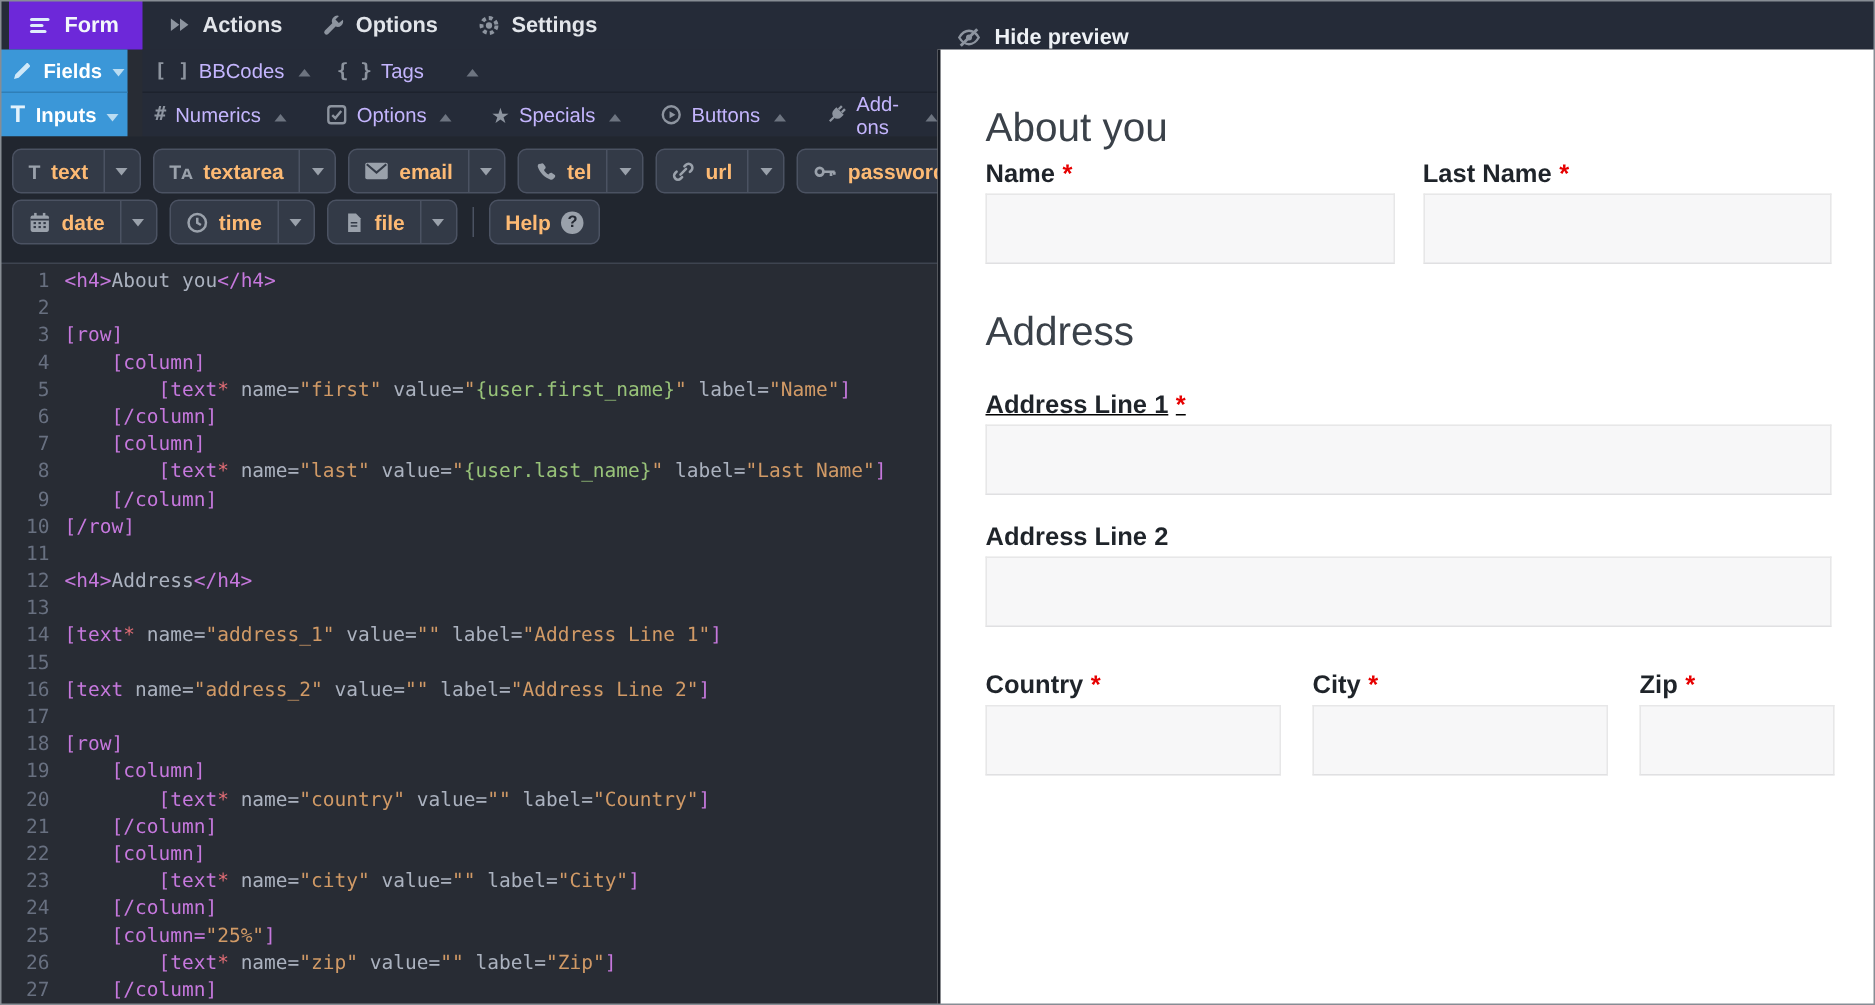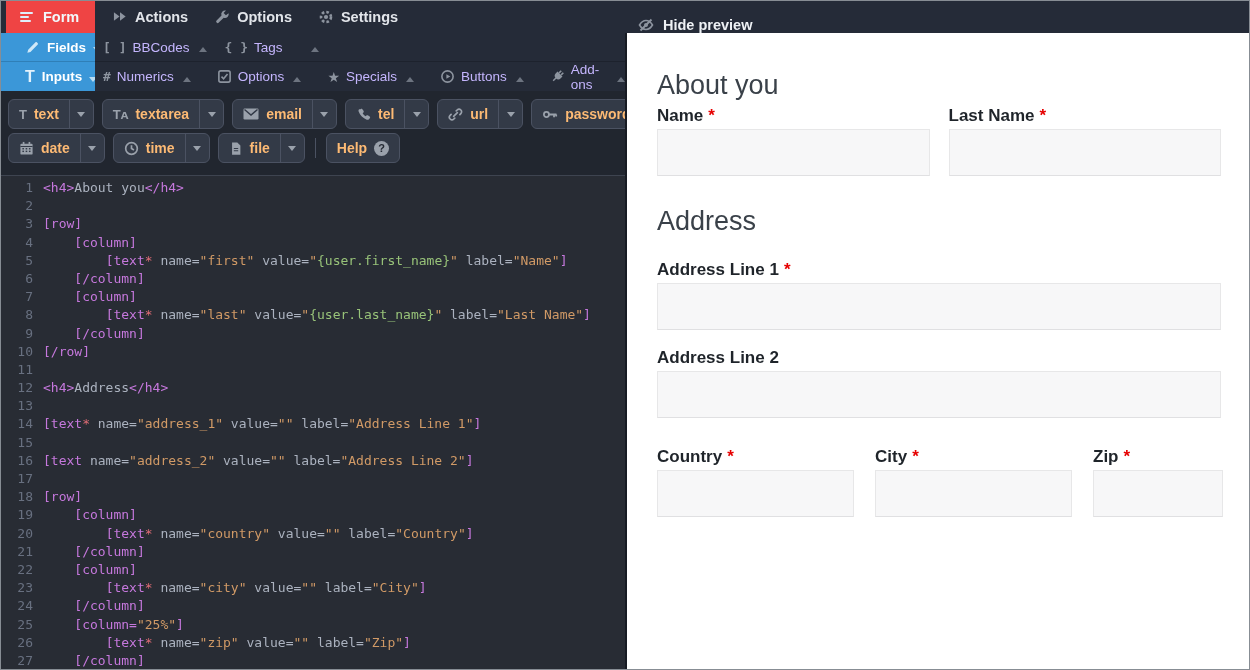--- a/index.html
+++ b/index.html
@@ -2,32 +2,32 @@
 <html><head>
 <meta charset="utf-8">
 <style>
   * { margin:0; padding:0; box-sizing:border-box; }
   html,body { font-family:"Liberation Sans", sans-serif; background:#ffffff; }
   #app { position:relative; width:1250px; height:670px; overflow:hidden; background:#282c34; }
   .frame { position:absolute; inset:0; border:1px solid #878d94; pointer-events:none; z-index:60; }
 
   
   .topbar { position:absolute; left:0; top:0; width:1250px; height:33px; background:#252b38; }
-  .form-tab { position:absolute; left:6px; top:0; width:89px; height:33px; background:#ef4444;
+  .form-tab { position:absolute; left:6px; top:0; width:89px; height:33px; background:#6d28d9;
               display:flex; align-items:center; gap:8px; padding-left:13px; cursor:pointer; }
   .form-tab .tlabel { color:#f2f7fb; font-size:14.5px; font-weight:700; }
   .menu { position:absolute; left:112px; top:0; height:33px; display:flex; align-items:center; gap:26px; }
   .menu-item { display:flex; align-items:center; gap:7px; color:#e2e5ea; font-size:14.5px; font-weight:700; cursor:pointer; }
   .menu-item .icon, .gicon { color:#8d949f; }
   .hide-preview { position:absolute; left:637px; top:0; height:33px; display:flex; align-items:flex-end; gap:8px;
                   color:#eef1f5; font-size:14.5px; font-weight:700; cursor:pointer; }
 
   
-  .side-tab { position:absolute; left:0; width:95px; height:29px; background:#3b97d8;
-              display:flex; align-items:center; padding-left:25px; gap:7px; cursor:pointer; }
+  .side-tab { position:absolute; left:0; width:85px; height:29px; background:#3b97d8;
+              display:flex; align-items:center; padding-left:7px; gap:7px; cursor:pointer; }
   .side-tab.fields { top:33px; border-bottom:1px solid #2f7fb7; }
   .side-tab.inputs { top:62px; }
   .side-tab .tlabel { color:#ffffff; font-size:13.5px; font-weight:700; }
   .side-tab .caret { margin-left:auto; margin-right:9px; color:#b9dcf2; }
   .ticon { color:#e3f2fc; font-weight:700; }
 
   
   .subbar { position:absolute; left:95px; width:530px; height:29px; background:#252b38;
             display:flex; align-items:center; color:#e2e5ea; }
   .subbar.r1 { top:33px; border-bottom:1px solid #1d222d; padding-left:8px; }
@@ -72,21 +72,21 @@
   
   .preview { position:absolute; left:625px; top:33px; width:625px; height:637px; background:#ffffff;
              border-left:2px solid #171b23; padding:39px 29px 0 30px; }
   .ph { font-size:27px; line-height:27px; font-weight:400; color:#3a4149; }
   .flabel { font-size:17px; line-height:19px; font-weight:700; color:#1f242a; }
   .req { color:#e60000; font-weight:700; margin-left:5px; }
   .finput { height:47px; background:#f7f7f8; border:1px solid #e7e7e8; border-bottom-color:#e0e0e2; margin-top:4px; }
   .grid2 { display:grid; grid-template-columns:1fr 1fr; column-gap:19px; margin-top:7px; }
   .grid3 { display:grid; grid-template-columns:197px 197px 130px; column-gap:21px; margin-top:29px; }
   .mt-sec { margin-top:32px; }
-  .mt-f1 { margin-top:25px; }
+  .mt-f1 { margin-top:25px;text-decoration:underline; }
   .mt-f2 { margin-top:18px; }
   svg { display:block; }
 </style>
 </head>
 <body>
 
 <div id="app">
 
   <div class="topbar">
     <div class="form-tab">

